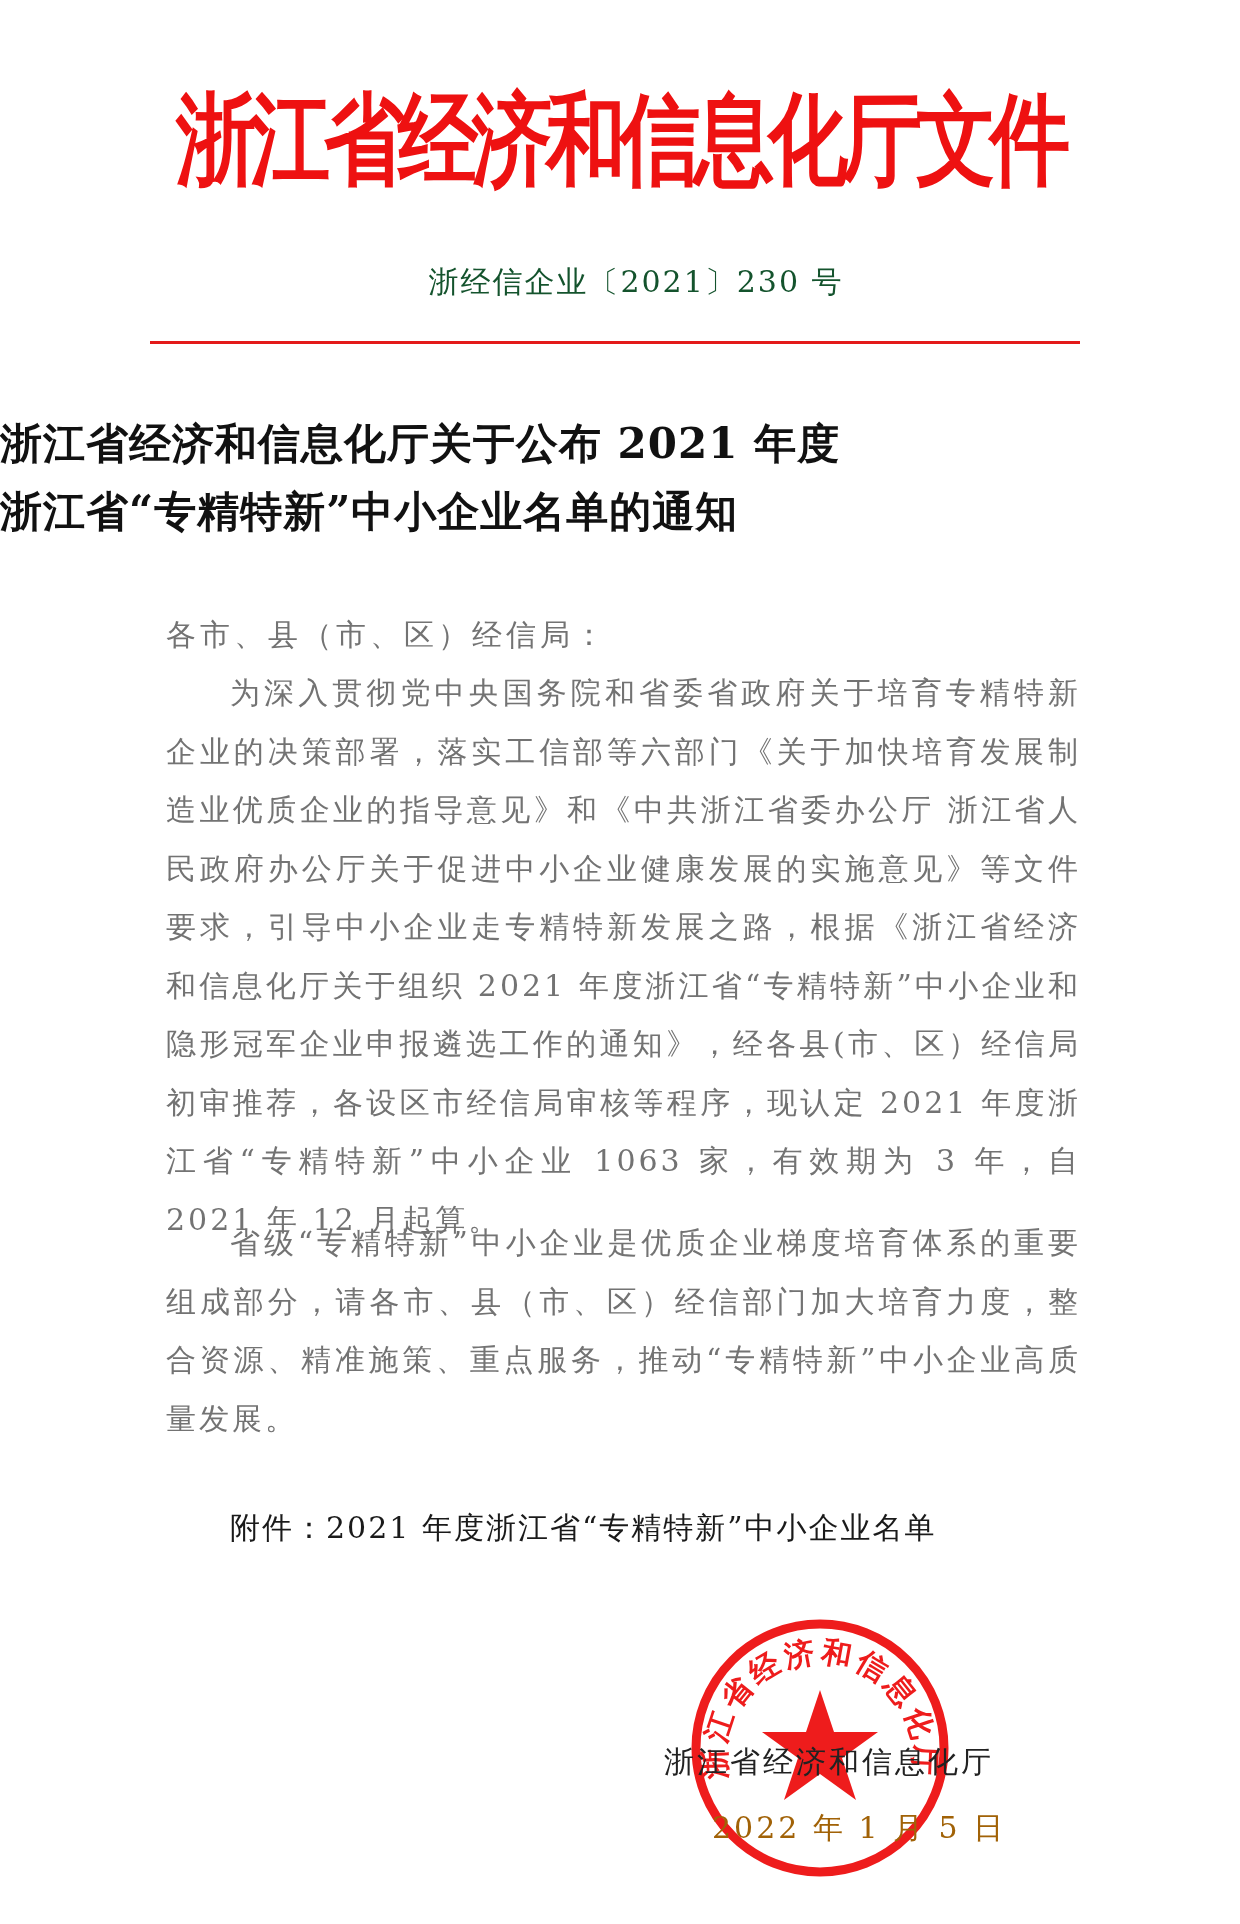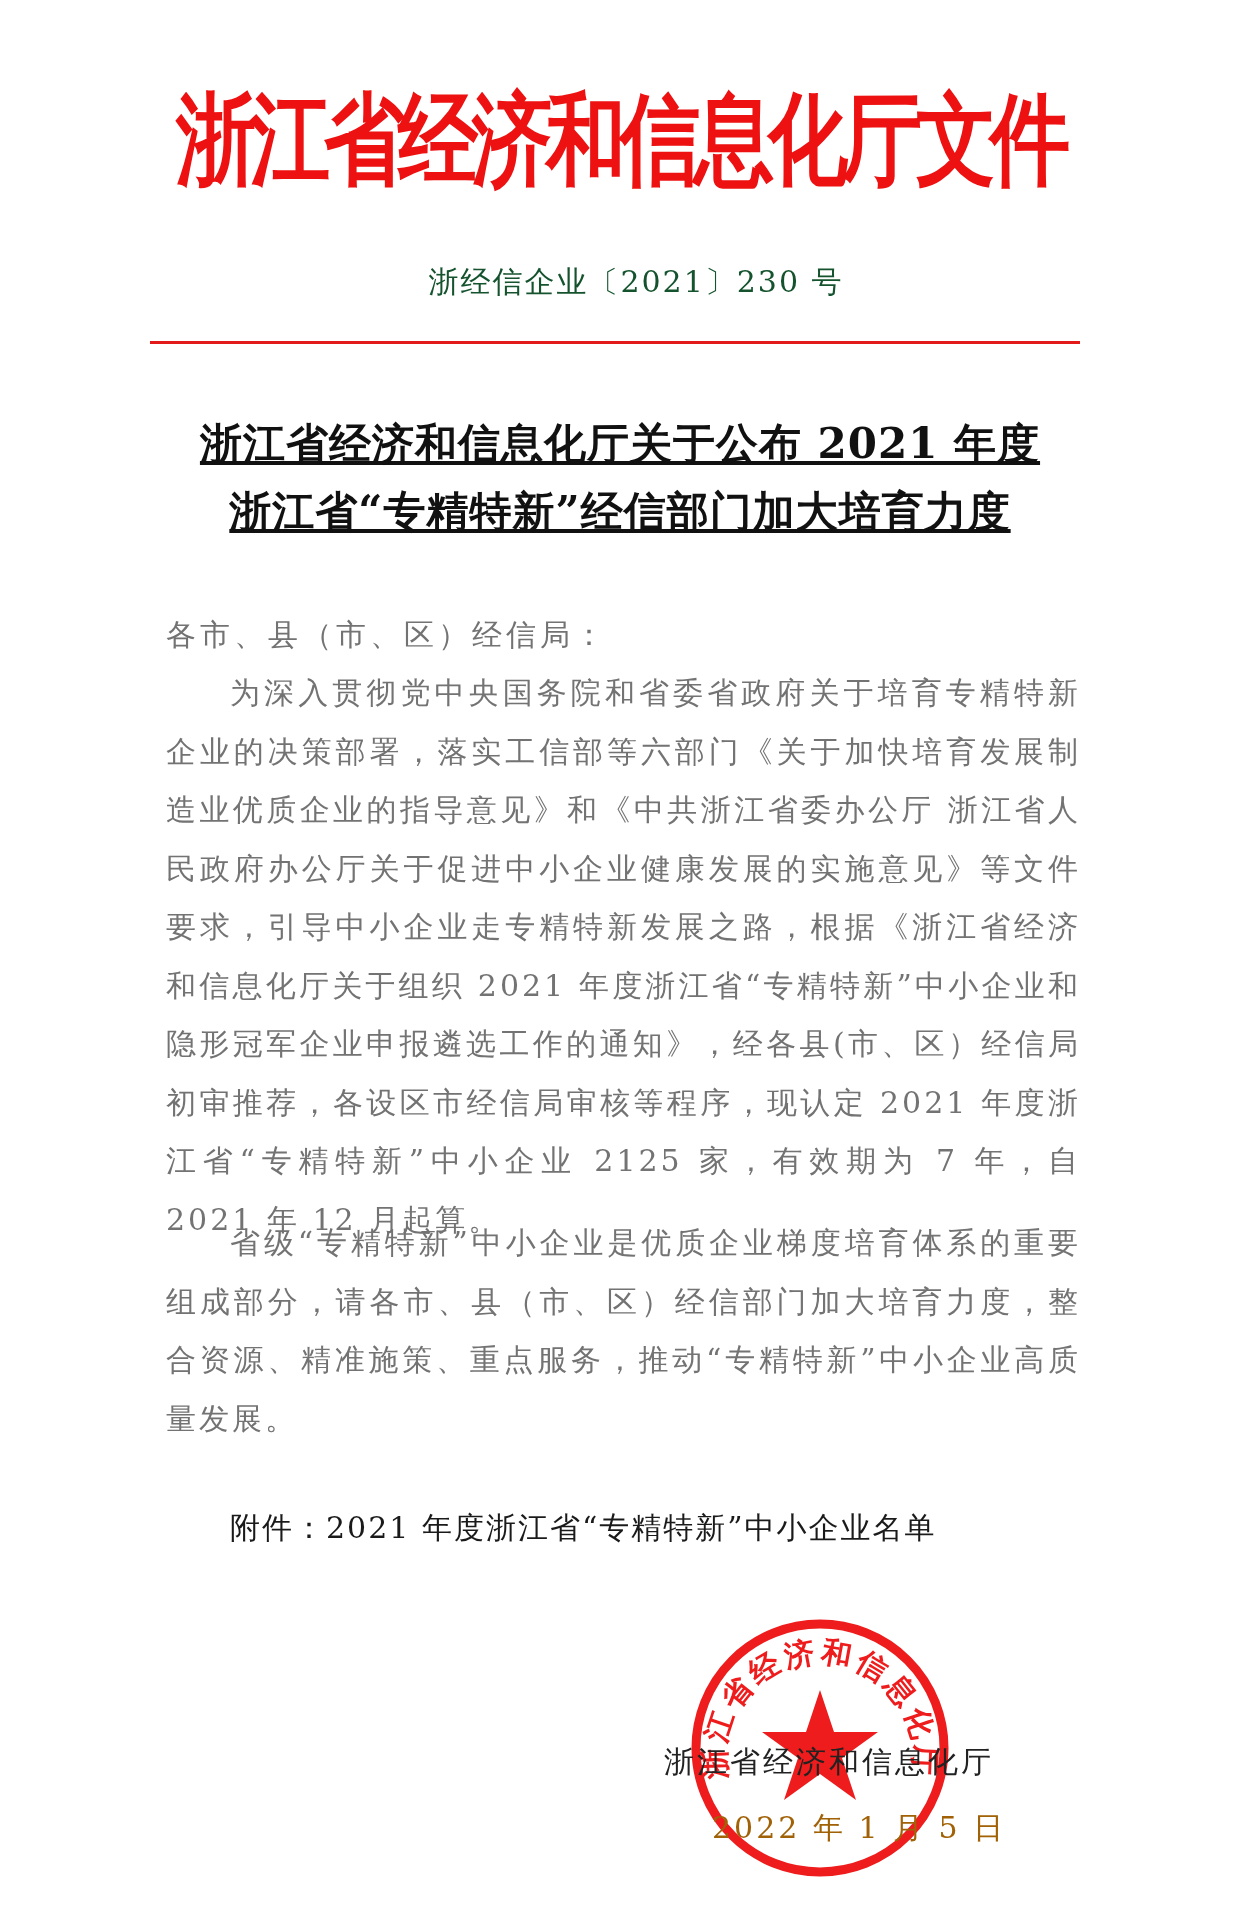--- a/index.html
+++ b/index.html
@@ -5,46 +5,46 @@
   html, body { margin: 0; padding: 0; background: #ffffff; }
   body { width: 1240px; height: 1924px; position: relative; overflow: hidden;
          font-family: "DejaVu Serif", "Liberation Serif", serif; color: #111; }
   .masthead { position: absolute; left: 0; top: 78px; width: 1240px; text-align: center;
               color: #ee1111; font-family: "DejaVu Sans", sans-serif; font-weight: bold;
               font-size: 80px; letter-spacing: -6px; line-height: 100px;
               transform: scaleY(1.25); transform-origin: center top; }
   .doc-number { position: absolute; left: 0; top: 262px; width: 1240px; text-align: center;
                 font-size: 30px; color: #14532d; letter-spacing: 2px; margin-left: 16px; }
   .red-rule { position: absolute; left: 150px; top: 341px; width: 930px; height: 3px; background: #e31a1a; }
-  .title { position: absolute; left: 0; width: 1240px; text-align: center; font-weight: bold;
-           font-size: 42px; color: #111; letter-spacing: 1px; line-height: 60px; text-decoration: underline; }
+  .title { position: absolute; left: 0; width: 1240px; text-align: left; font-weight: bold;
+           font-size: 42px; color: #111; letter-spacing: 1px; line-height: 60px; }
   .title.l1 { top: 414px; }
   .title.l2 { top: 482px; }
   .body-text { position: absolute; left: 166px; width: 915px; font-size: 30px; line-height: 58.5px;
                color: #737373; text-align: justify; letter-spacing: 3px; }
   .salutation { top: 606px; letter-spacing: 4px; }
   .para1 { top: 664px; text-indent: 64px; }
   .para2 { top: 1214px; text-indent: 64px; }
   .attachment { position: absolute; left: 230px; top: 1508px; font-size: 30px; letter-spacing: 2px; color: #1a1a1a; text-align: right; }
   .seal { position: absolute; left: 690px; top: 1618px; width: 260px; height: 260px; }
   .signer { position: absolute; left: 664px; top: 1742px; font-size: 30px; letter-spacing: 3px; color: #222; }
   .sign-date { position: absolute; left: 712px; top: 1808px; font-size: 30px; letter-spacing: 3px; color: #a16207; }
 </style>
 </head>
 <body>
 
 <div class="masthead">浙江省经济和信息化厅文件</div>
 <div class="doc-number">浙经信企业〔2021〕230 号</div>
 <div class="red-rule"></div>
 
 <div class="title l1">浙江省经济和信息化厅关于公布 2021 年度</div>
-<div class="title l2">浙江省“专精特新”经信部门加大培育力度</div>
+<div class="title l2">浙江省“专精特新”中小企业名单的通知</div>
 
 <div class="body-text salutation">各市、县（市、区）经信局：</div>
-<div class="body-text para1">为深入贯彻党中央国务院和省委省政府关于培育专精特新企业的决策部署，落实工信部等六部门《关于加快培育发展制造业优质企业的指导意见》和《中共浙江省委办公厅 浙江省人民政府办公厅关于促进中小企业健康发展的实施意见》等文件要求，引导中小企业走专精特新发展之路，根据《浙江省经济和信息化厅关于组织 2021 年度浙江省“专精特新”中小企业和隐形冠军企业申报遴选工作的通知》，经各县(市、区）经信局初审推荐，各设区市经信局审核等程序，现认定 2021 年度浙江省“专精特新”中小企业 2125 家，有效期为 7 年，自 2021 年 12 月起算。</div>
+<div class="body-text para1">为深入贯彻党中央国务院和省委省政府关于培育专精特新企业的决策部署，落实工信部等六部门《关于加快培育发展制造业优质企业的指导意见》和《中共浙江省委办公厅 浙江省人民政府办公厅关于促进中小企业健康发展的实施意见》等文件要求，引导中小企业走专精特新发展之路，根据《浙江省经济和信息化厅关于组织 2021 年度浙江省“专精特新”中小企业和隐形冠军企业申报遴选工作的通知》，经各县(市、区）经信局初审推荐，各设区市经信局审核等程序，现认定 2021 年度浙江省“专精特新”中小企业 1063 家，有效期为 3 年，自 2021 年 12 月起算。</div>
 <div class="body-text para2">省级“专精特新”中小企业是优质企业梯度培育体系的重要组成部分，请各市、县（市、区）经信部门加大培育力度，整合资源、精准施策、重点服务，推动“专精特新”中小企业高质量发展。</div>
 
 <div class="attachment">附件：2021 年度浙江省“专精特新”中小企业名单</div>
 
 <svg class="seal" viewBox="0 0 260 260">
   <defs>
     <path id="sealArc" d="M 40 170 A 95 95 0 1 1 220 170"></path>
   </defs>
   <circle cx="130" cy="130" r="124" fill="none" stroke="#ee1c1c" stroke-width="9"></circle>
   <text font-family="DejaVu Sans, sans-serif" font-weight="bold" font-size="30" fill="#ee1c1c" letter-spacing="4">

